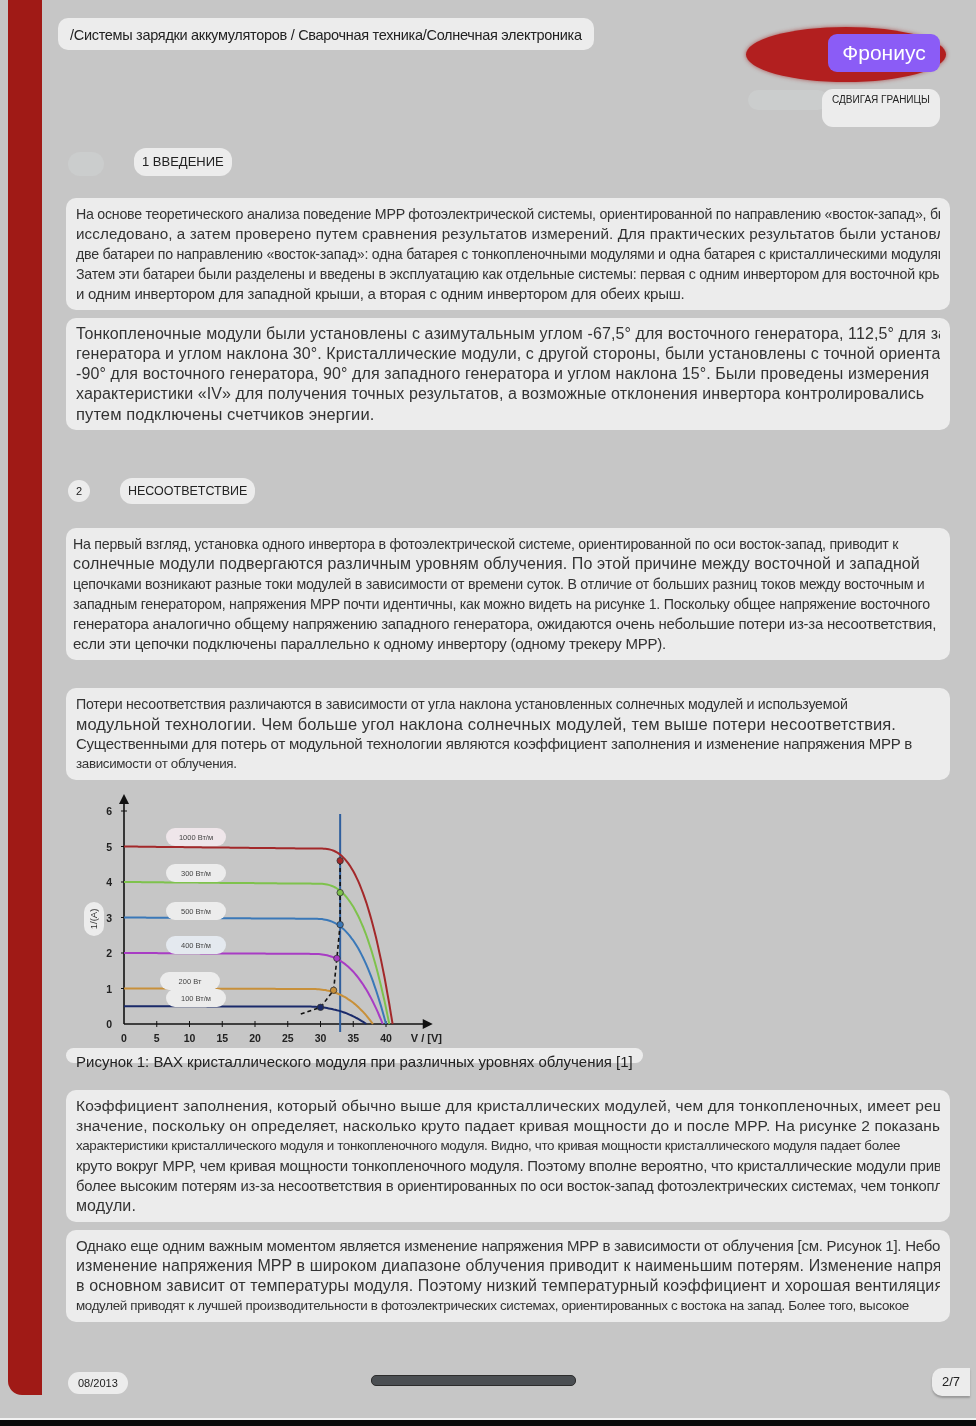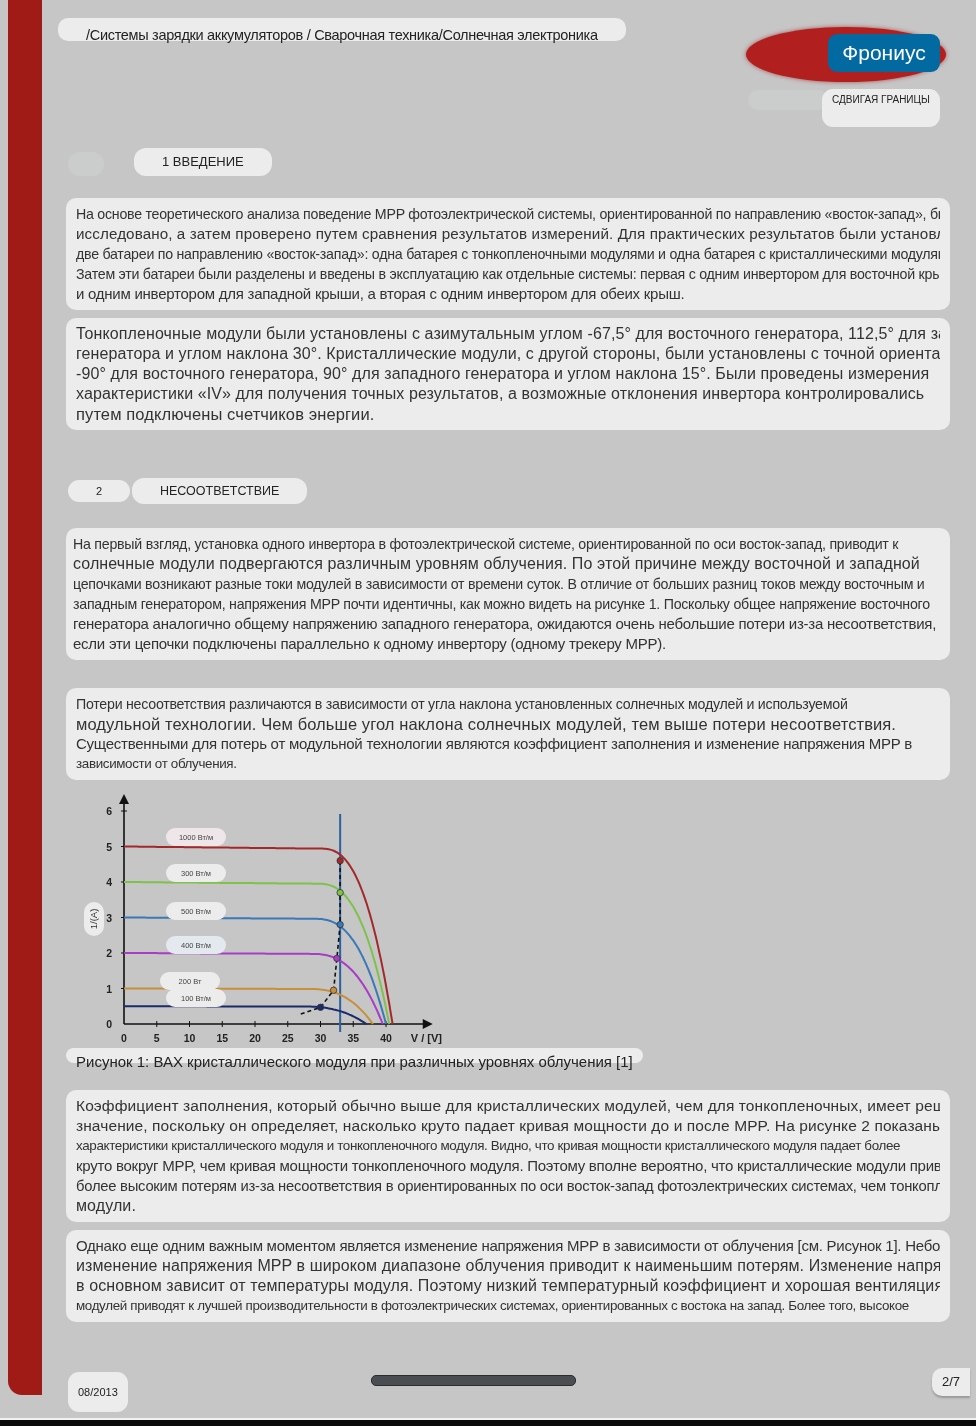--- a/index.html
+++ b/index.html
@@ -9,45 +9,45 @@
     font-family: "Liberation Sans", sans-serif; color: #2a2a2a;
   }
   .red-bar {
     position: absolute; left: 8px; top: 0; width: 34px; height: 1395px;
     background: #a01a16; border-radius: 0 0 0 14px;
   }
   .chip {
     position: absolute; background: #ececec; border-radius: 10px;
     color: #222; white-space: nowrap;
   }
-  .breadcrumb { left: 58px; top: 18px; height: 23px; padding: 0 28px; line-height: 34px; font-size: 14.5px; letter-spacing: -0.3px; }
+  .breadcrumb { left: 58px; top: 18px; height: 32px; padding: 0 12px; line-height: 34px; font-size: 14.5px; letter-spacing: -0.3px; }
   .brand-ellipse {
     position: absolute; left: 746px; top: 27px; width: 200px; height: 55px;
     border-radius: 50%; background: #b21f1f;
     box-shadow: 0 0 4px rgba(160,30,30,0.7);
   }
   .brand-label {
     position: absolute; left: 828px; top: 34px; width: 112px; height: 38px;
-    background: #0369a1; border-radius: 9px; color: #fff;
+    background: #8b5cf6; border-radius: 9px; color: #fff;
     font-size: 21px; line-height: 38px; text-align: center;
   }
   .ghost { position: absolute; background: #cbcdcd; border-radius: 12px; }
   .tagline { left: 822px; top: 89px; height: 38px; padding: 0 10px; line-height: 22px; font-size: 10px; border-radius: 11px; }
-  .sec-head { height: 28px; line-height: 28px; font-size: 13px; padding: 0 28px; border-radius: 12px; }
+  .sec-head { height: 28px; line-height: 28px; font-size: 13px; padding: 0 8px; border-radius: 12px; }
   .para {
     position: absolute; left: 66px; width: 884px;
     background: #ececec; border-radius: 10px;
     padding: 6px 10px 6px 10px; box-sizing: border-box;
     font-size: 14.2px; line-height: 20px; letter-spacing: -0.25px; color: #333;
   }
   .para .ln { display: block; white-space: nowrap; overflow: hidden; }
   .ln.big { font-size: 16px; letter-spacing: 0.1px; }
   .ln.sm { font-size: 13.4px; letter-spacing: -0.35px; }
   .caption { left: 66px; top: 1048px; height: 15px; padding: 0 10px; line-height: 28px; font-size: 15px; border-radius: 9px; }
-  .footer-date { left: 68px; top: 1372px; height: 22px; line-height: 22px; padding: 9px 10px; font-size: 11px; border-radius: 11px; }
+  .footer-date { left: 68px; top: 1372px; height: 22px; line-height: 22px; padding: 0 10px; font-size: 11px; border-radius: 11px; }
   .footer-page { left: 932px; top: 1368px; height: 28px; line-height: 28px; padding: 0 10px; font-size: 13px; border-radius: 10px 0 0 10px; box-shadow: 0 2px 2px #999; }
   .scroll-handle { position: absolute; left: 371px; top: 1375px; width: 203px; height: 9px; border-radius: 5px; background: #4a4e52; border: 1px solid #2c2c2c; }
   .bottom-strip { position: absolute; left: 0; top: 1420px; width: 976px; height: 6px; background: #0a0a0a; }
   .bottom-line { position: absolute; left: 0; top: 1418px; width: 976px; height: 2px; background: #f2f2f2; }
   #chart { position: absolute; left: 78px; top: 790px; }
 </style>
 </head>
 <body>
 
 <div class="red-bar"></div>
@@ -72,21 +72,21 @@
 
 <div class="para" style="top:318px;">
   <span class="ln big">Тонкопленочные модули были установлены с азимутальным углом -67,5° для восточного генератора, 112,5° для западного</span>
   <span class="ln big">генератора и углом наклона 30°. Кристаллические модули, с другой стороны, были установлены с точной ориентацией</span>
   <span class="ln big">-90° для восточного генератора, 90° для западного генератора и углом наклона 15°. Были проведены измерения</span>
   <span class="ln big">характеристики «IV» для получения точных результатов, а возможные отклонения инвертора контролировались</span>
   <span class="ln big" style="font-size:16.5px">путем подключены счетчиков энергии.</span>
 </div>
 
 <div class="chip sec-head" style="left:68px;top:480px;height:22px;line-height:22px;font-size:11px;">2</div>
-<div class="chip sec-head" style="left:132px;top:478px;height:26px;line-height:26px;font-size:12.5px;text-align:right;">НЕСООТВЕТСТВИЕ</div>
+<div class="chip sec-head" style="left:120px;top:478px;height:26px;line-height:26px;font-size:12.5px;text-align:right;">НЕСООТВЕТСТВИЕ</div>
 
 <div class="para" style="top:528px;padding-left:7px;">
   <span class="ln">На первый взгляд, установка одного инвертора в фотоэлектрической системе, ориентированной по оси восток-запад, приводит к</span>
   <span class="ln big">солнечные модули подвергаются различным уровням облучения. По этой причине между восточной и западной</span>
   <span class="ln">цепочками возникают разные токи модулей в зависимости от времени суток. В отличие от больших разниц токов между восточным и</span>
   <span class="ln">западным генератором, напряжения MPP почти идентичны, как можно видеть на рисунке 1. Поскольку общее напряжение восточного</span>
   <span class="ln" style="font-size:15px">генератора аналогично общему напряжению западного генератора, ожидаются очень небольшие потери из-за несоответствия,</span>
   <span class="ln" style="font-size:15px">если эти цепочки подключены параллельно к одному инвертору (одному трекеру MPP).</span>
 </div>
 

